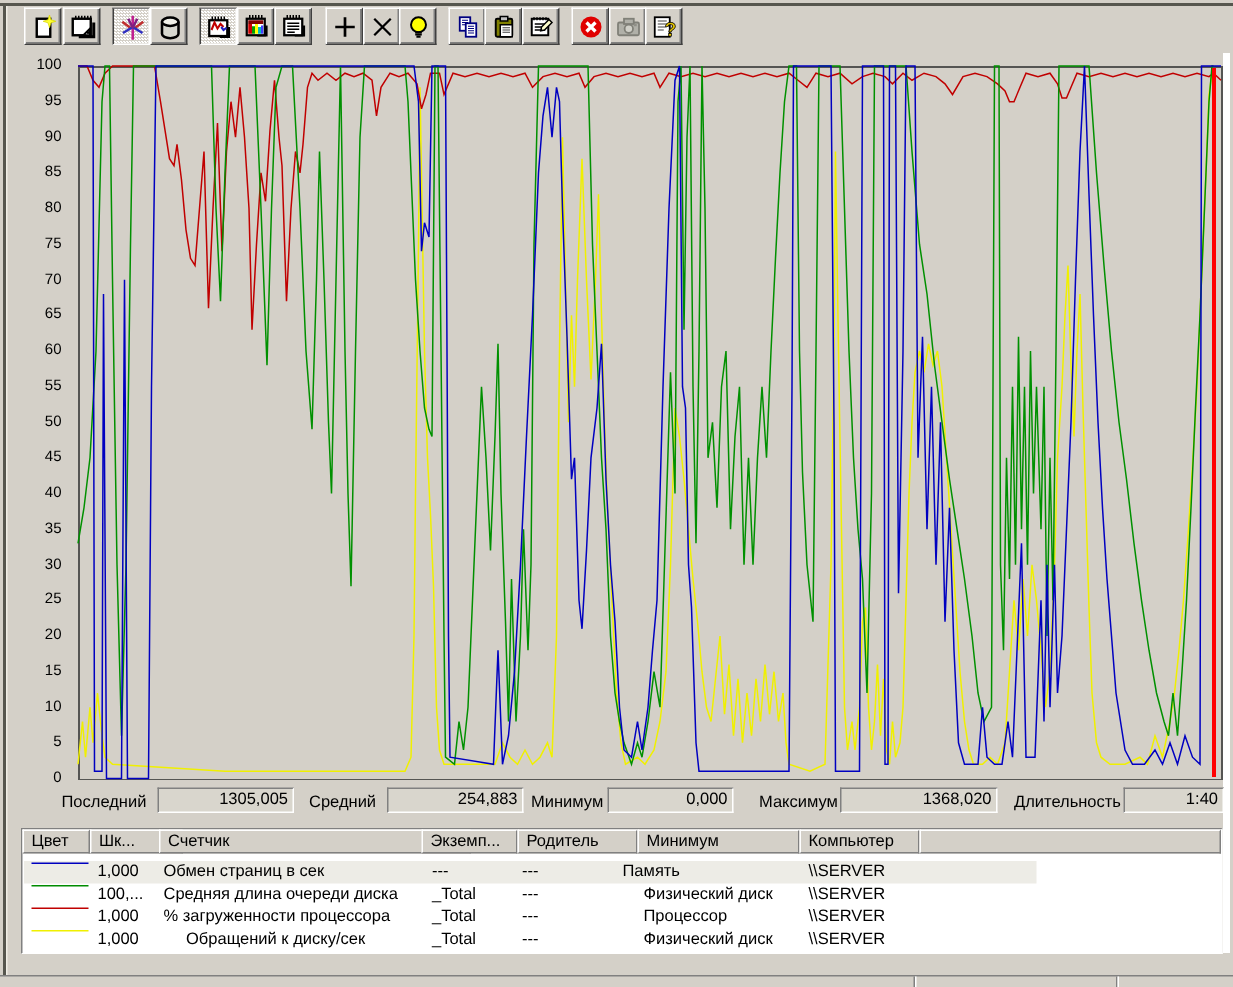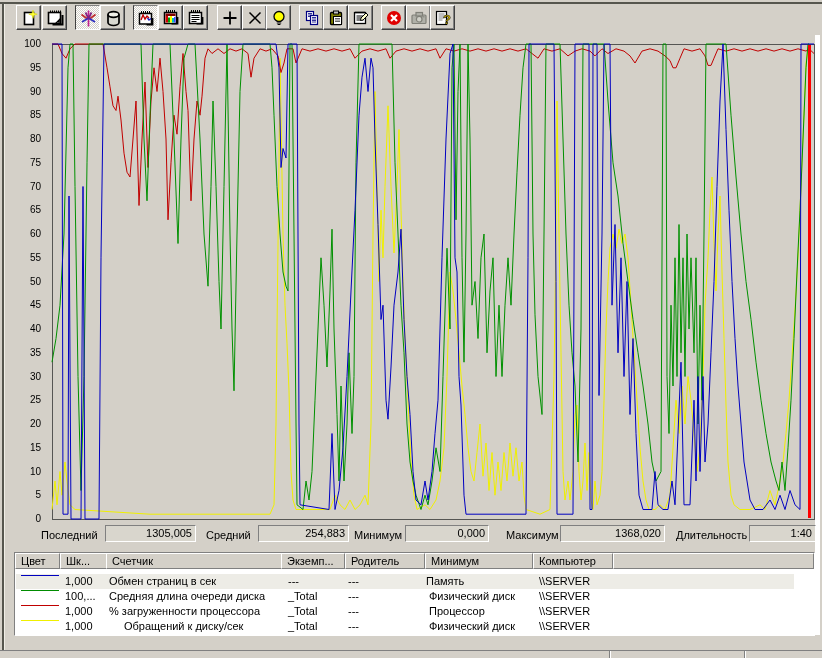--- a/index.html
+++ b/index.html
@@ -13,21 +13,21 @@
 .tb svg{position:absolute;left:3px;top:3px}
 .tb.pr svg{left:4px;top:4px}
 
 .al{position:absolute;width:41px;text-align:right;left:0;font-size:10px;line-height:14px}
 
 .sl{position:absolute;top:529px;font-size:11px}
 .sv{position:absolute;top:525px;height:17px;background:#d9d6cd;border:1px solid;border-color:#808080 #ffffff #ffffff #808080;font-size:11px;text-align:right;padding:1px 3px 0 0}
 
 #legend{left:14px;top:552px;width:801px;height:84px;background:#ffffff;border:1px solid;border-color:#808080 #ffffff #ffffff #808080}
 .hc{position:absolute;top:0;height:16px;background:#d4d0c8;border:1px solid;border-color:#ffffff #808080 #808080 #ffffff;font-size:11px;padding:1px 0 0 5px}
-.lr{position:absolute;left:1px;width:778px;height:15px;font-size:11px}
+.lr{position:absolute;left:1px;width:675px;height:15px;font-size:11px}
 .lr div{position:absolute;top:1px;white-space:nowrap}
 .sw{position:absolute;width:38px;height:1px;top:7px;left:5px}
 
 #sb{left:0;top:650px;width:822px;height:8px;background:#d4d0c8;border-top:1px solid #808080}
 .sbs{top:651px;width:1px;height:7px;background:#808080}
 .sbs2{top:651px;width:1px;height:7px;background:#ffffff}
 </style></head>
 <body>
 <svg width="822" height="658" style="position:absolute;left:0;top:0" shape-rendering="crispEdges">
 <rect x="815" y="35" width="5" height="600" fill="#ffffff"></rect>
@@ -214,21 +214,21 @@
 <div class="hc" style="left:410px;width:108px">Минимум</div>
 <div class="hc" style="left:518px;width:80px">Компьютер</div>
 <div class="hc" style="left:598px;width:201px">&nbsp;</div>
 
 <div class="lr" style="top:21px;background:#edece6">
 <div class="sw" style="background:#0000c0"></div>
 <div style="left:49px">1,000</div>
       <div style="left:93px">Обмен страниц в сек</div>
 <div style="left:272px">---</div>
       <div style="left:332px">---</div>
-<div style="left:410px">Память</div>
+<div style="left:399px">Память</div>
       <div style="left:523px">\\SERVER</div>
     </div>
 <div class="lr" style="top:36px">
 <div class="sw" style="background:#008c00"></div>
 <div style="left:49px">100,...</div>
       <div style="left:93px">Средняя длина очереди диска</div>
 <div style="left:272px">_Total</div>
       <div style="left:332px">---</div>
 <div style="left:413px">Физический диск</div>
       <div style="left:523px">\\SERVER</div>

